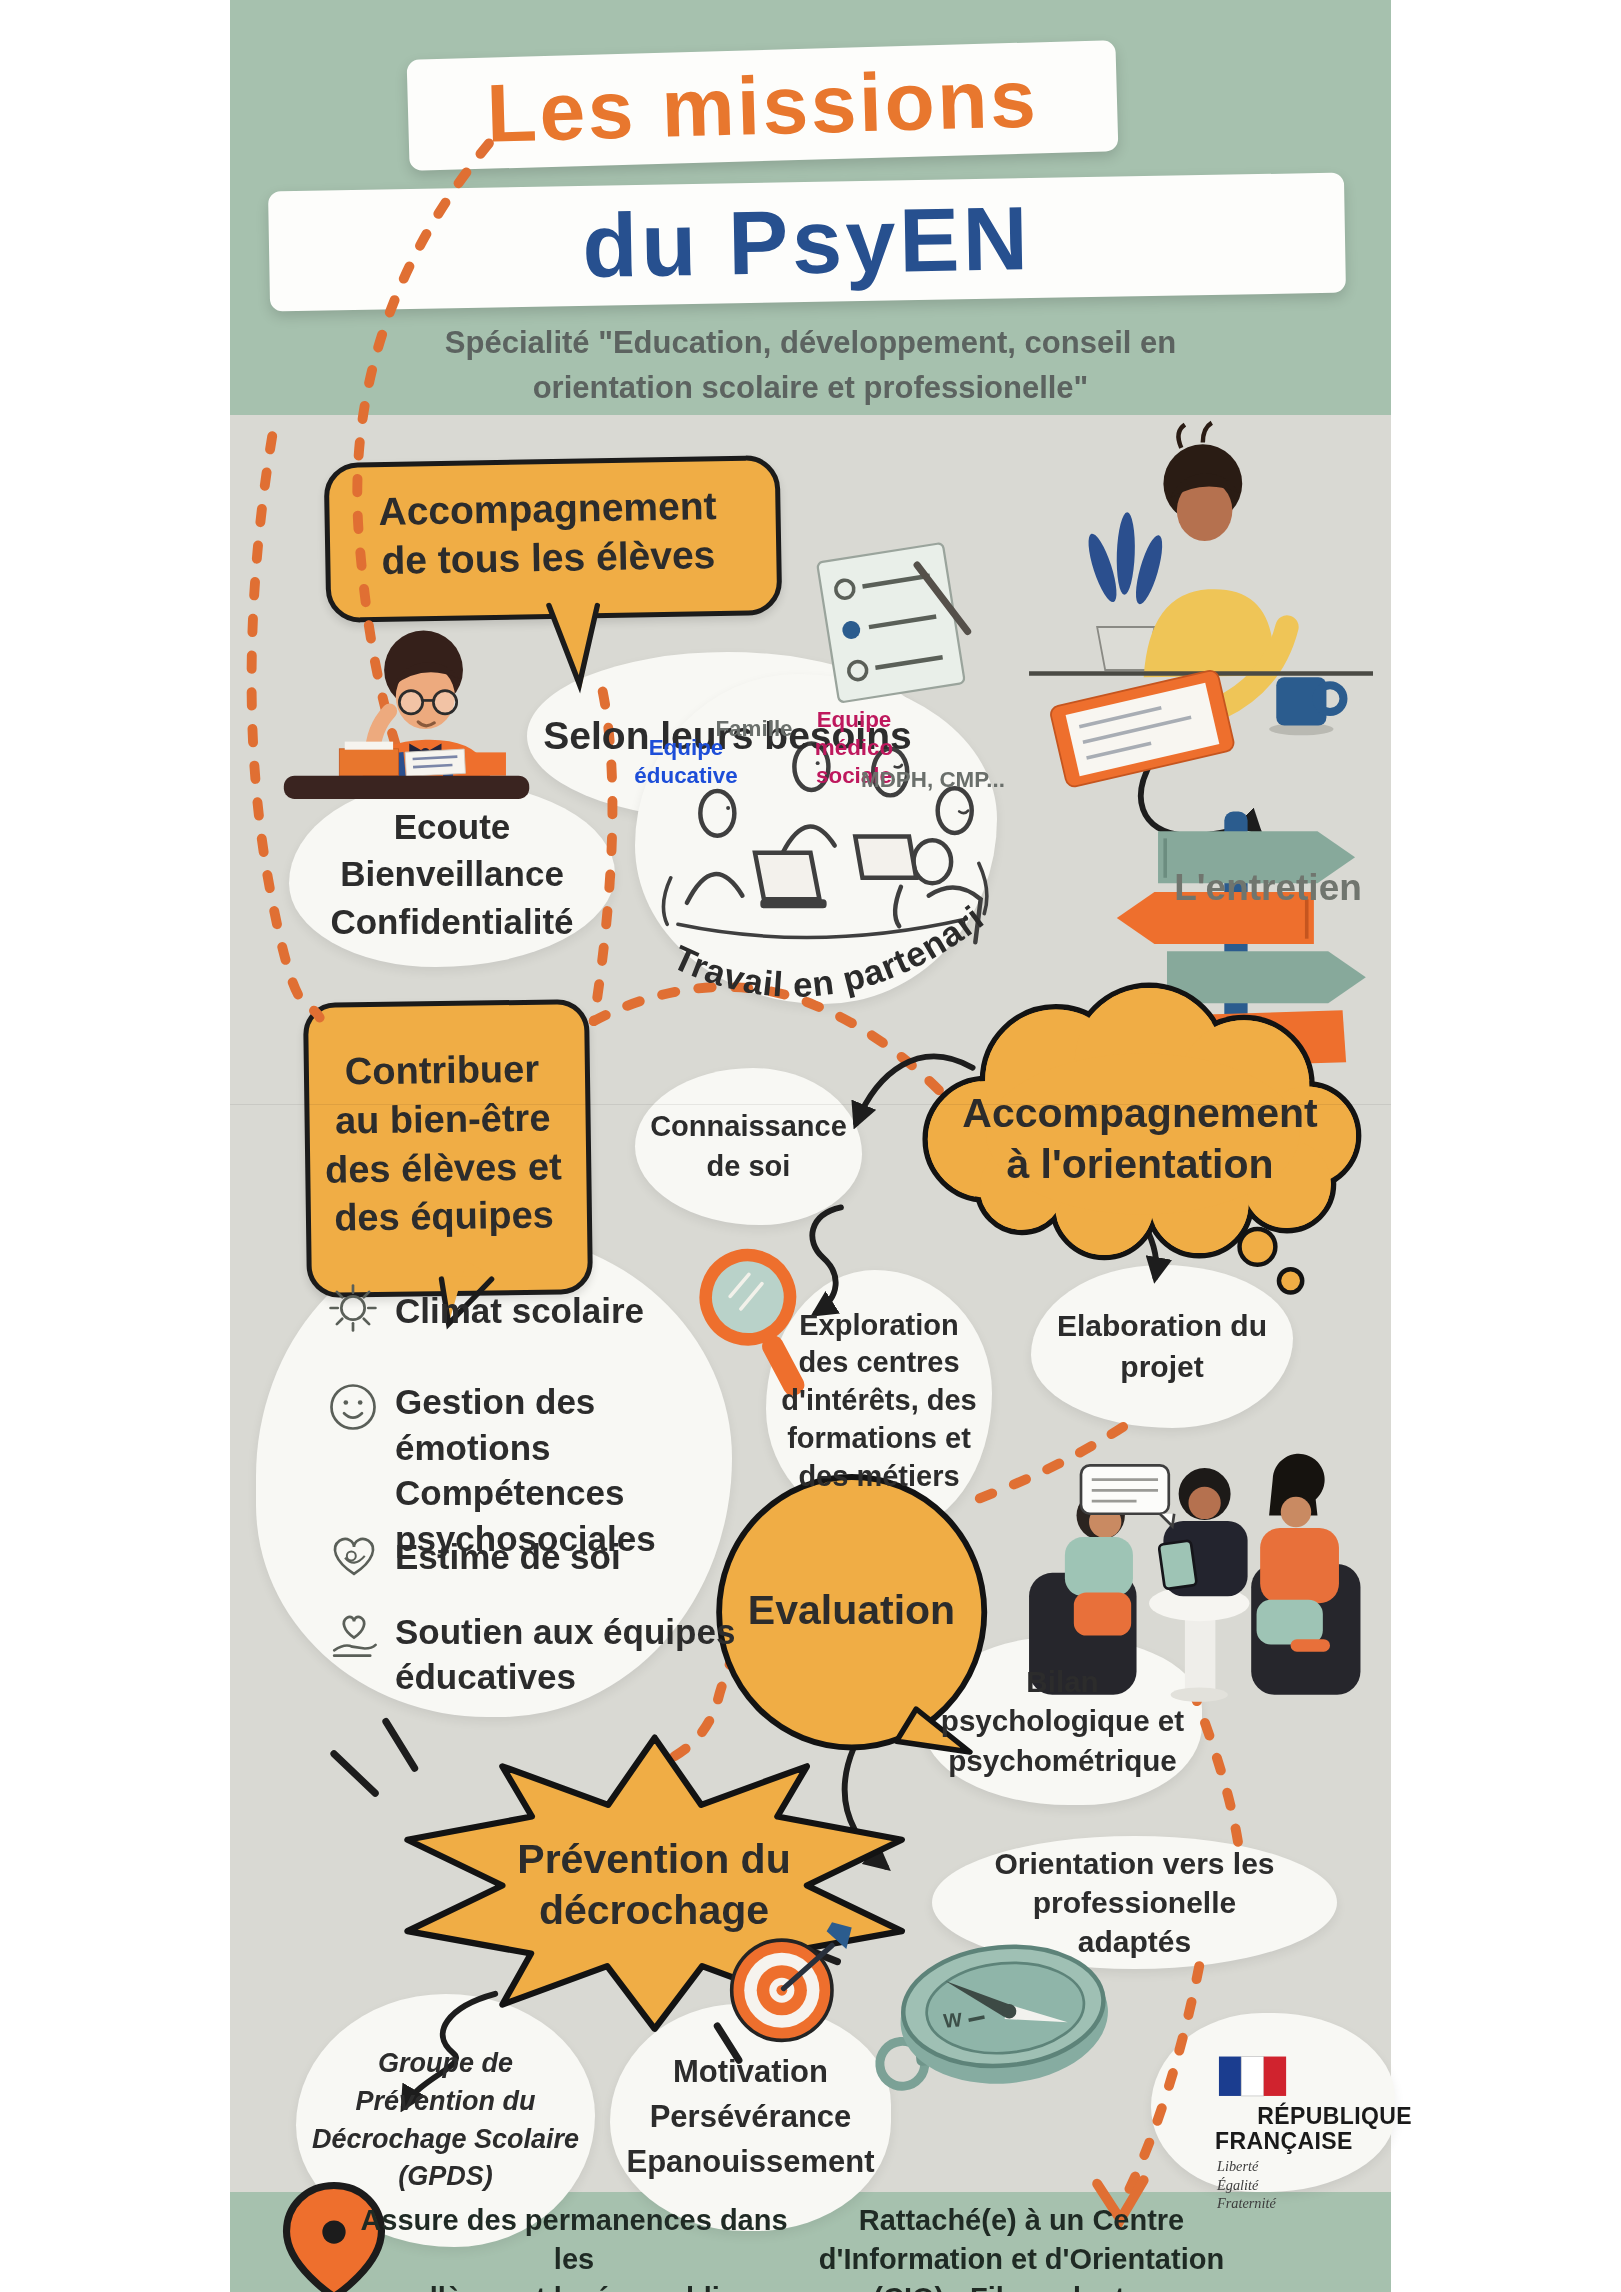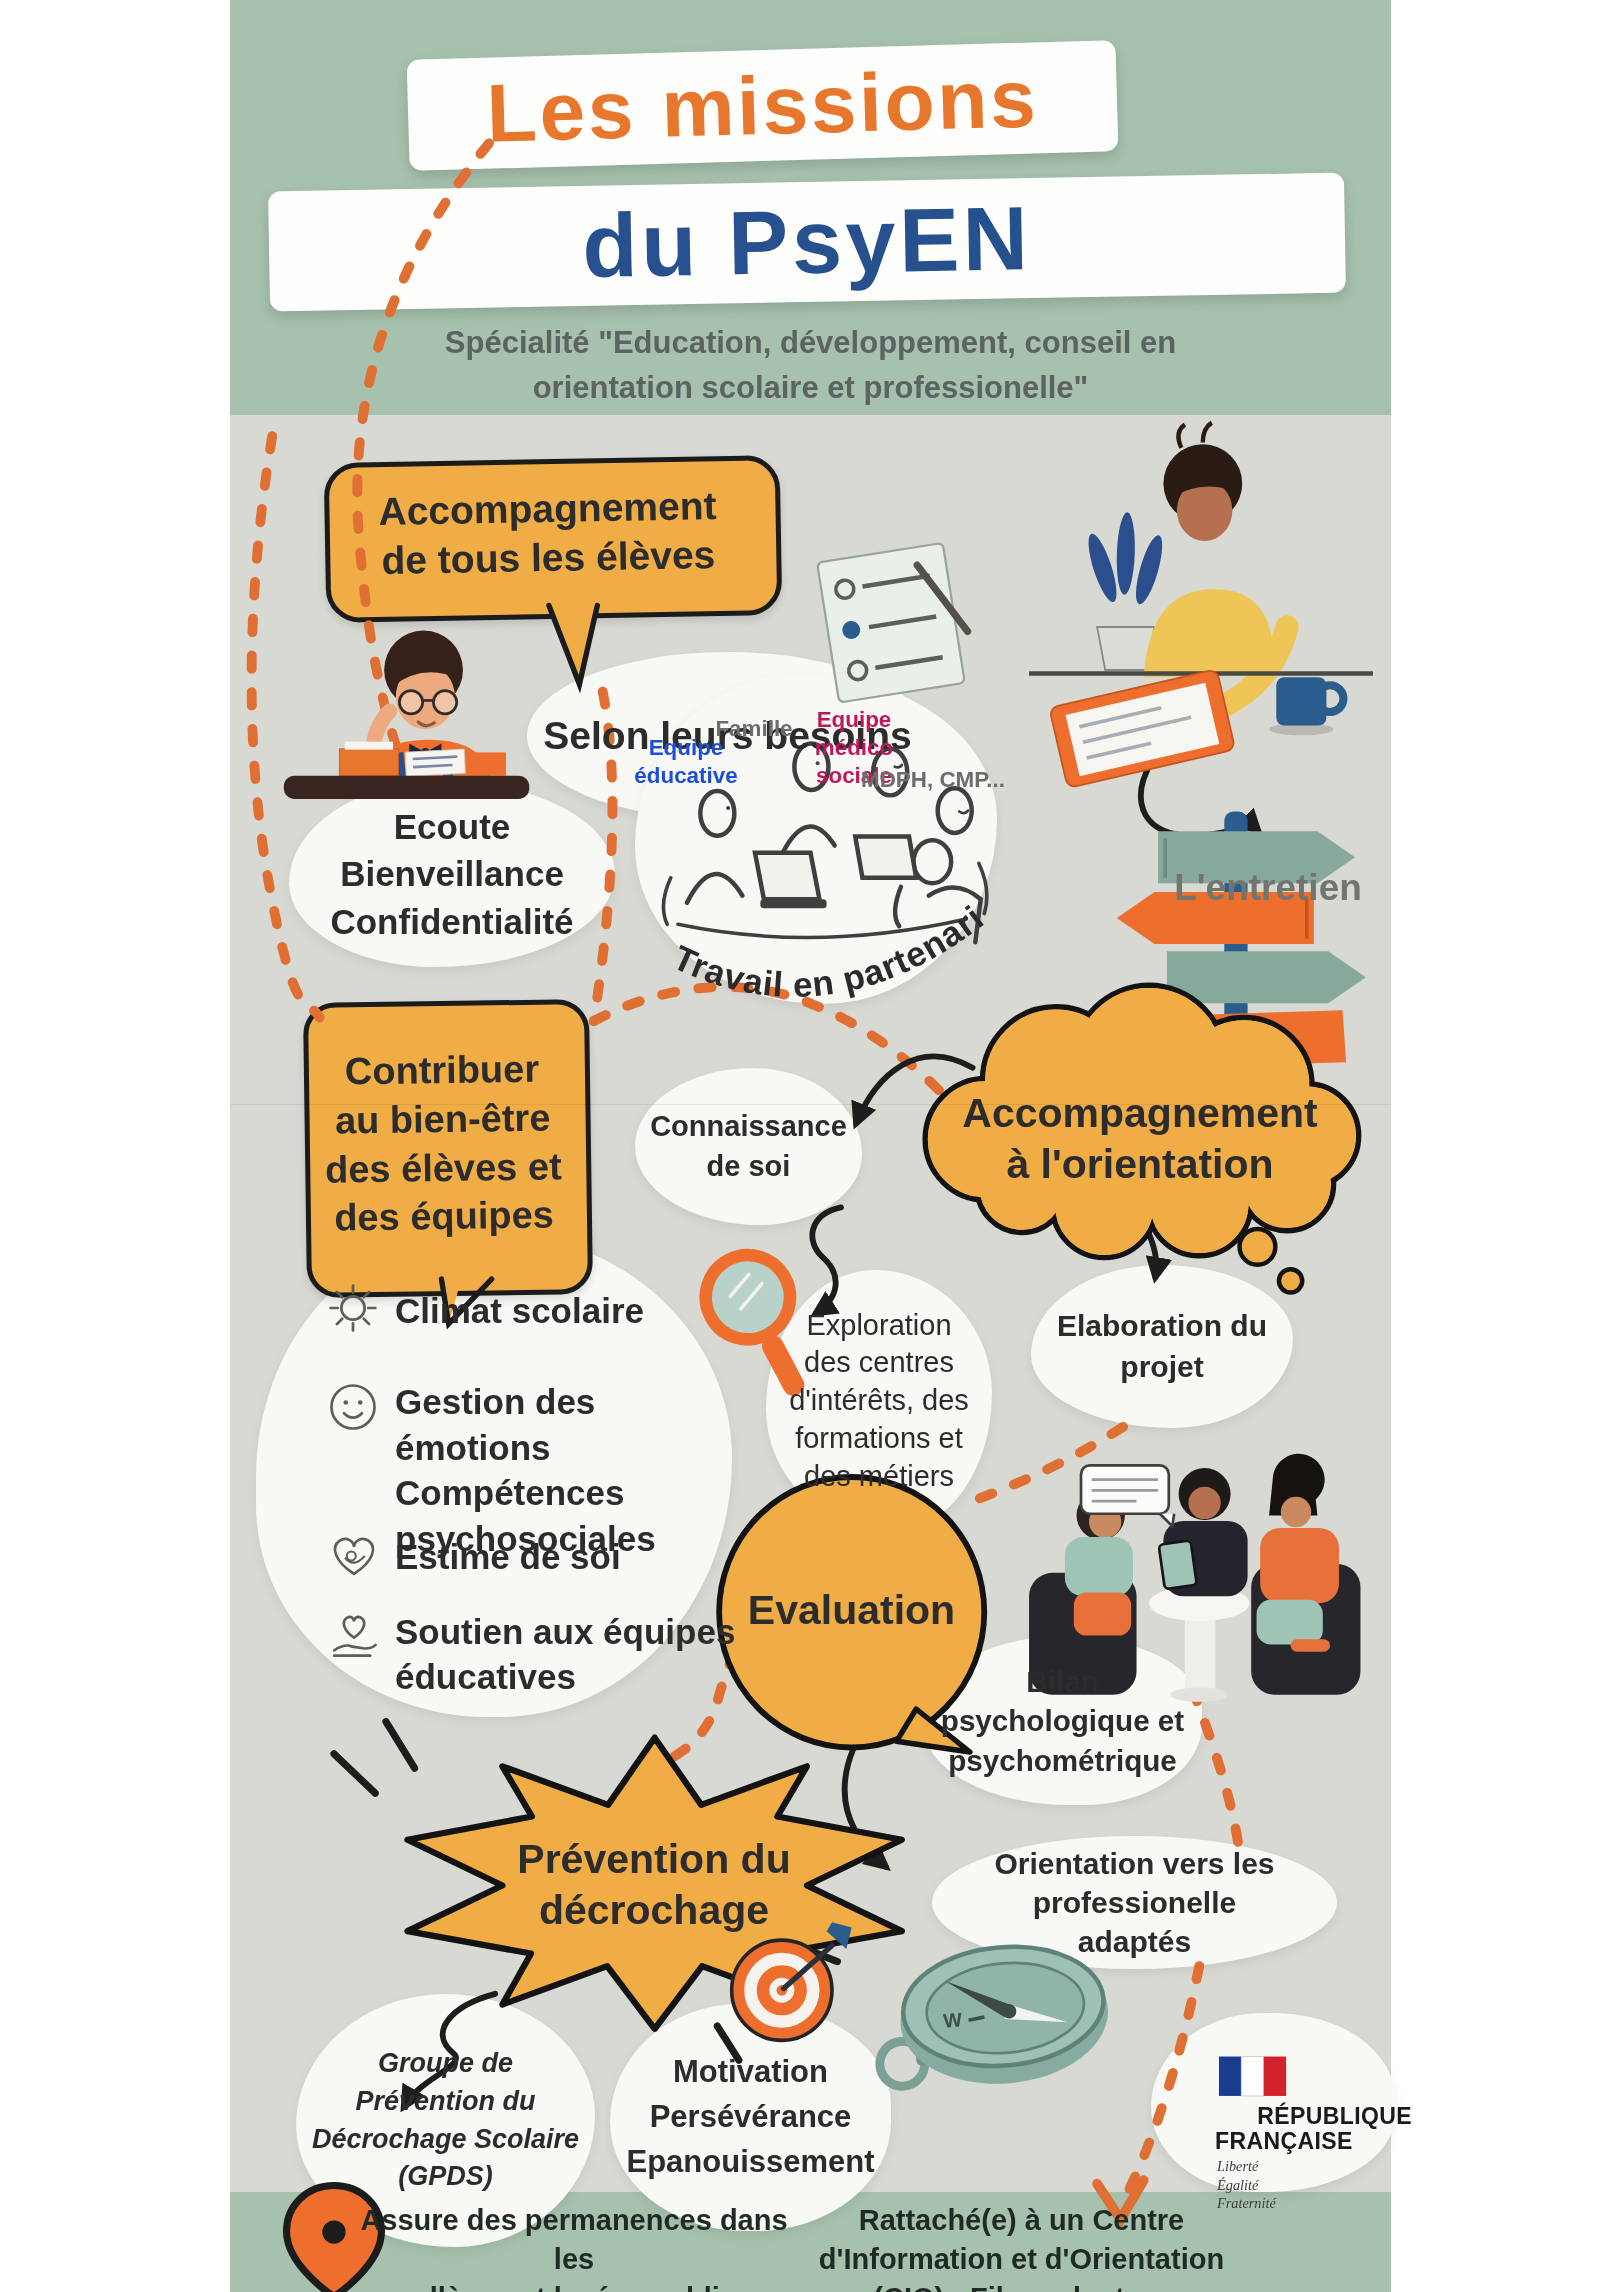--- a/index.html
+++ b/index.html
@@ -317,21 +317,21 @@
 au bien-être
 des élèves et
 des équipes</div>
 
   <div class="txt center z4" style="left:686px;top:1085px;width:448px;height:107px;font-size:41px;line-height:1.22;font-weight:700;">Accompagnement
 à l'orientation</div>
 
   <div class="txt center z4" style="left:405px;top:1068px;width:227px;height:157px;font-size:29px;line-height:1.35;font-weight:600;">Connaissance
 de soi</div>
 
-  <div class="txt center z4" style="left:536px;top:1270px;width:226px;height:262px;font-size:29px;line-height:1.3;font-weight:400;">Exploration
+  <div class="txt center z4" style="left:536px;top:1270px;width:226px;height:262px;font-size:29px;line-height:1.3;font-weight:700;">Exploration
 des centres
 d'intérêts, des
 formations et
 des métiers</div>
 
   <div class="txt center z4" style="left:801px;top:1265px;width:262px;height:163px;font-size:30px;line-height:1.35;font-weight:600;">Elaboration du
 projet</div>
 
   <div class="abs z4" style="left:97px;top:1286px;">
     <svg width="52" height="52" viewBox="0 0 58 58" style="position:absolute;left:0;top:-3.6px;">

